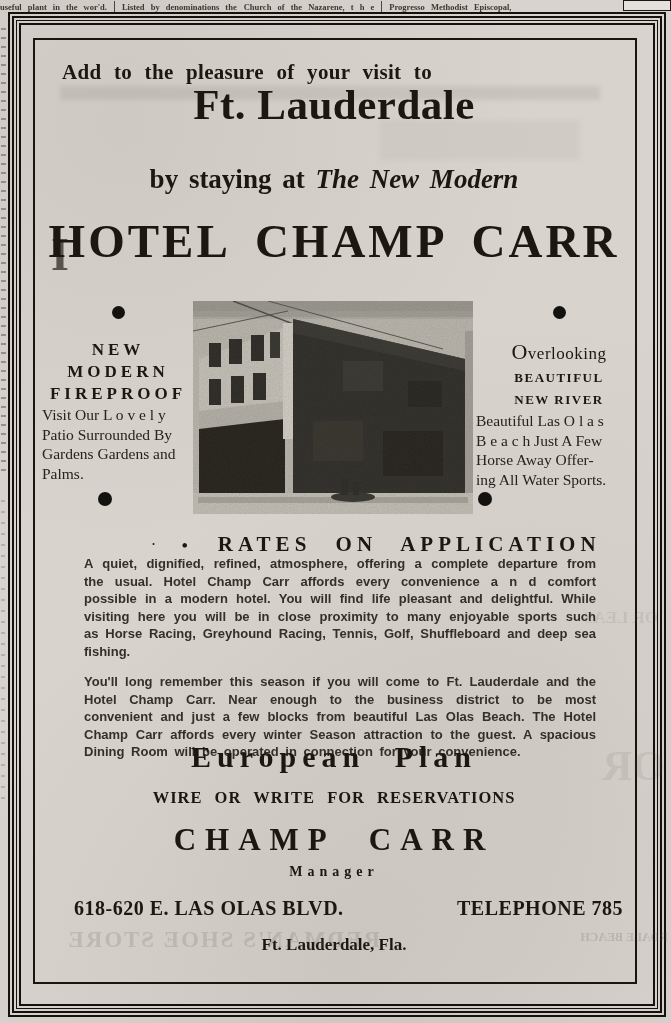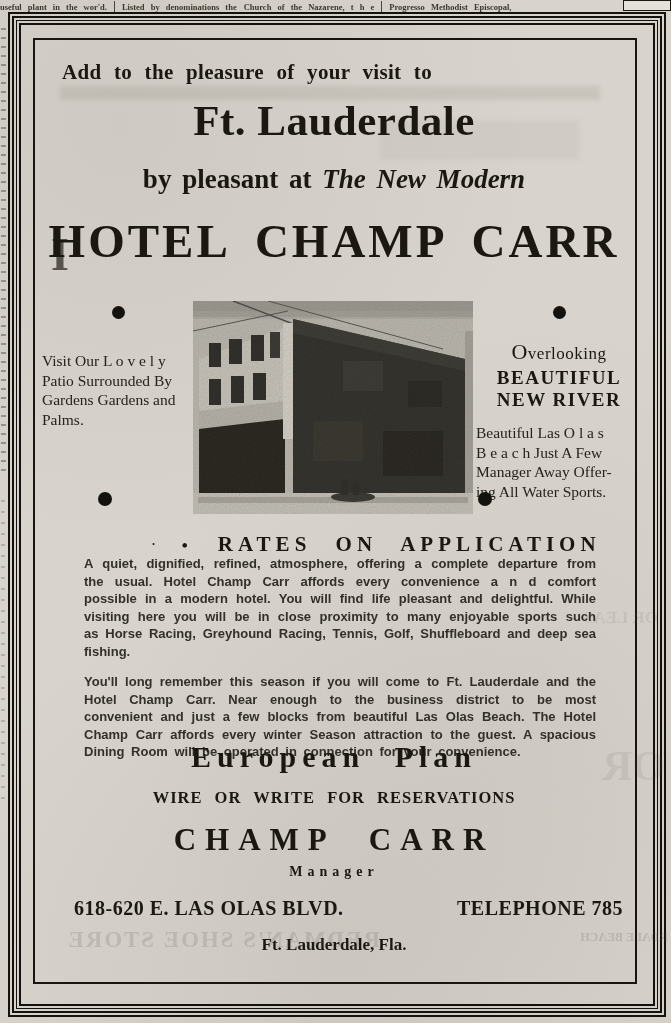--- a/index.html
+++ b/index.html
@@ -27,32 +27,32 @@
   .frame{left:8px;top:12px;right:5px;bottom:6px;border:2px solid #14120e;}
   .frame2{position:absolute;inset:2px;border:2px solid #14120e;}
   .frame3{position:absolute;inset:2px;border:1.5px solid #14120e;}
   .frame4{position:absolute;inset:2px;border:2.5px solid #14120e;}
   
   .inner-box{left:33px;top:38px;width:600px;height:942px;border:2px solid #191610;}
   .smudge{background:rgba(110,105,95,.14);filter:blur(2px);}
   
   .intro{left:62px;top:60px;font-size:21px;font-weight:bold;word-spacing:7px;letter-spacing:.3px;}
   .center600{left:34px;width:600px;text-align:center;}
-  .city{top:96px;font-size:43px;font-weight:bold;letter-spacing:.5px;}
+  .city{top:80px;font-size:43px;font-weight:bold;letter-spacing:.5px;}
   .staying{top:164px;font-size:27px;font-weight:bold;word-spacing:4px;}
   .staying .it{font-style:italic;}
   .hotel{top:214px;font-size:47px;font-weight:bold;letter-spacing:3px;word-spacing:12px;}
   
   .col{top:306px;text-align:center;}
   .col-left{left:42px;width:152px;}
   .col-right{left:476px;width:166px;}
   .dot{display:inline-block;width:13px;height:13px;border-radius:50%;background:#14120e;}
   .col .dot{margin-bottom:16px;}
   .col-head{font-size:17px;font-weight:bold;letter-spacing:4px;line-height:22px;}
-  .col-body{margin-top:12px;text-align:left;font-size:15.5px;line-height:19.5px;font-weight:500;color:#26231d;}
+  .col-body{text-align:left;font-size:15.5px;line-height:19.5px;font-weight:500;color:#26231d;}
   .overlook{font-size:17px;font-weight:normal;margin-bottom:2px;letter-spacing:.5px;}
   .overlook .bigO{font-size:22px;}
   .bdot{width:14px;height:14px;border-radius:50%;background:#14120e;}
   
   .photo{left:193px;top:301px;width:280px;height:213px;}
   
   .rates{top:532px;font-size:21px;font-weight:bold;letter-spacing:5px;word-spacing:14px;margin-left:42px;}
   .rates .tinydot{font-size:12px;letter-spacing:2px;vertical-align:3px;}
   .rates .bullet{font-size:17px;letter-spacing:6px;}
   
@@ -106,26 +106,31 @@
 
 <div class="abs inner-box"></div>
 
 <div class="abs smudge" style="left:60px;top:86px;width:540px;height:14px;"></div>
 <div class="abs smudge" style="left:380px;top:120px;width:200px;height:40px;opacity:.5;"></div>
 <div class="abs ibeam">I</div>
 
 <div class="abs intro">Add to the pleasure of your visit to</div>
 <div class="abs center600 city">Ft. Lauderdale</div>
 <div class="abs center600 staying">
-  <span>by pleasant at </span><span class="it">The New Modern</span>
+  <span>by staying at </span><span class="it">The New Modern</span>
 </div>
 <div class="abs center600 hotel">HOTEL CHAMP CARR</div>
 
 <div class="abs col col-left">
   <span class="dot"></span>
+  <div class="col-head">
+    <div>NEW</div>
+    <div>MODERN</div>
+    <div>FIREPROOF</div>
+  </div>
   <div class="col-body">
     <div>Visit Our L o v e l y</div>
     <div>Patio Surrounded By</div>
     <div>Gardens Gardens and</div>
     <div>Palms.</div>
   </div>
 </div>
 
 <div class="abs photo">
   <svg width="280" height="213" viewBox="0 0 280 213">
@@ -178,28 +183,28 @@
     <rect x="160" y="180" width="6" height="14" fill="#2a2822"></rect>
     <rect width="280" height="213" filter="url(#grain)"></rect>
   </svg>
 </div>
 
 <div class="abs col col-right">
   <span class="dot"></span>
   <div class="overlook">
     <span class="bigO">O</span><span>verlooking</span>
   </div>
-  <div class="col-head" style="letter-spacing:1.5px;font-size:19px;">
+  <div class="col-head" style="letter-spacing:1.5px;font-size:13px;">
     <div>BEAUTIFUL</div>
     <div>NEW RIVER</div>
   </div>
   <div class="col-body">
     <div>Beautiful Las O l a s</div>
     <div>B e a c h Just A Few</div>
-    <div>Manager Away Offer-</div>
+    <div>Horse Away Offer-</div>
     <div>ing All Water Sports.</div>
   </div>
 </div>
 
 <span class="abs bdot" style="left:98px;top:492px;"></span>
 <span class="abs bdot" style="left:478px;top:492px;"></span>
 
 <div class="abs center600 rates">
   <span class="tinydot">·</span>
   <span class="bullet">•</span>

